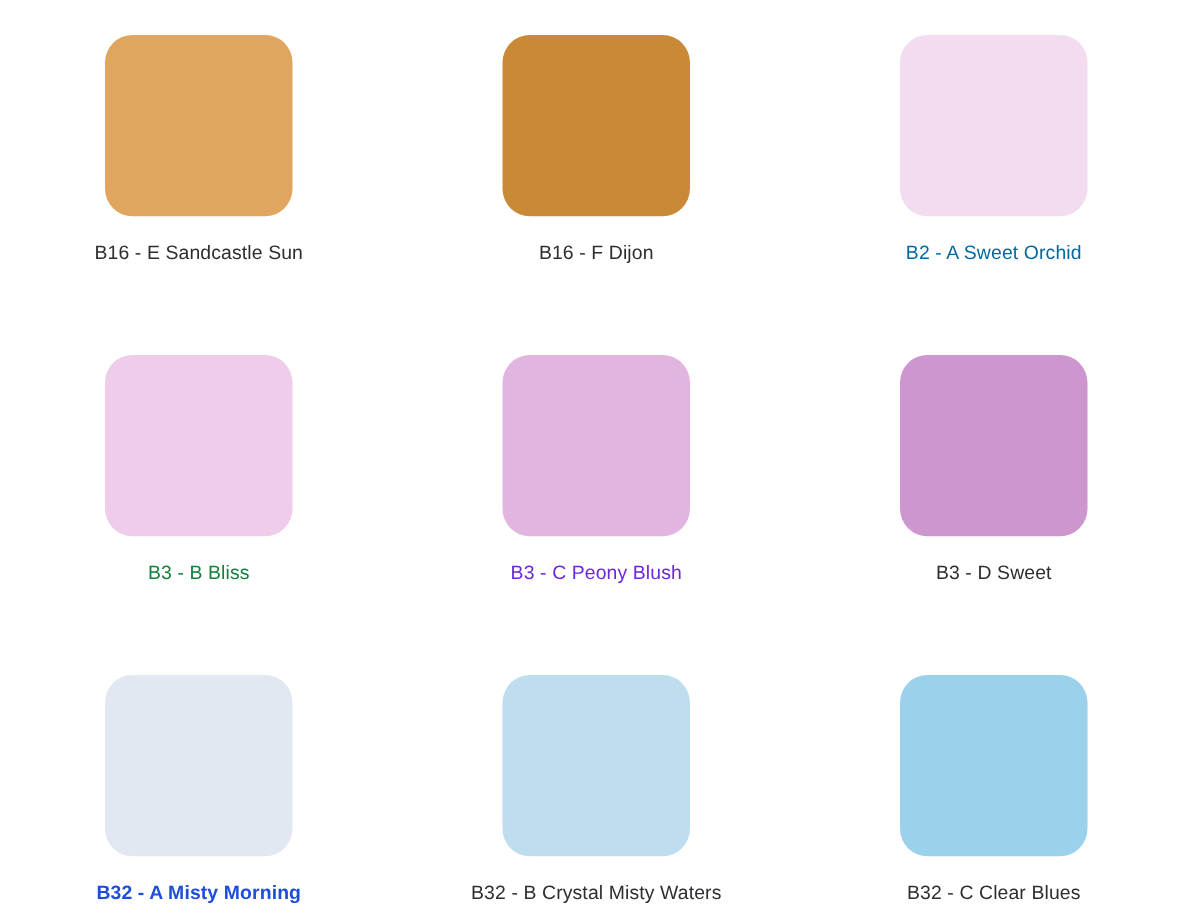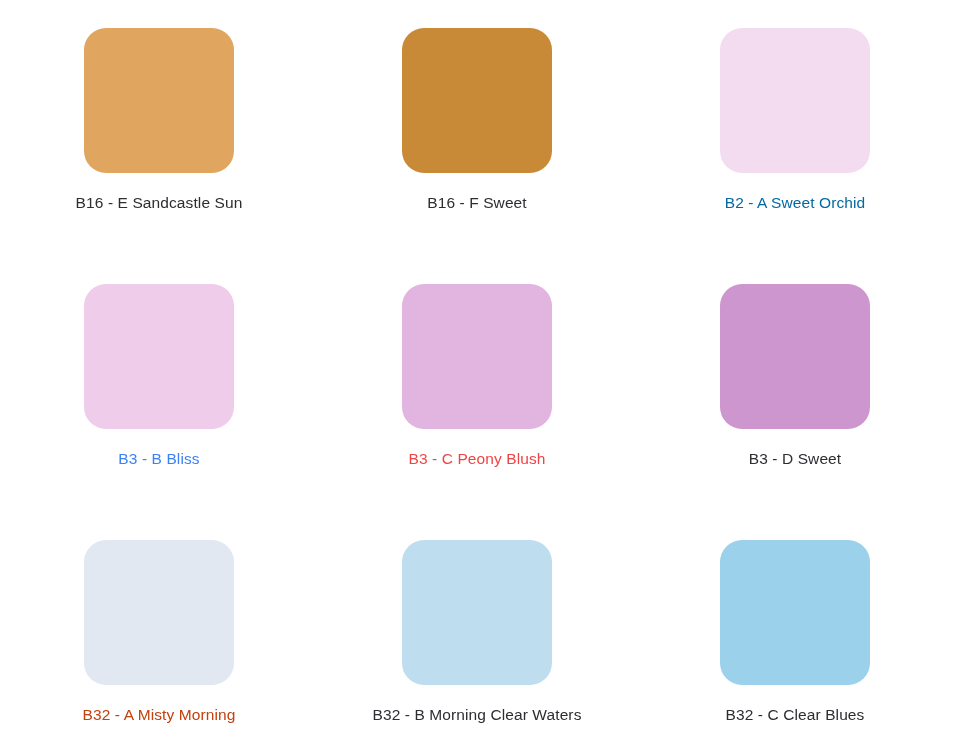--- a/index.html
+++ b/index.html
@@ -52,51 +52,51 @@
 
 <div class="palette-grid">
 
   <div class="swatch-cell">
     <div class="swatch-chip" style="background-color: rgb(224, 165, 94);"></div>
     <div class="swatch-label" style="color: rgb(45, 45, 50);">B16 - E Sandcastle Sun</div>
   </div>
 
   <div class="swatch-cell">
     <div class="swatch-chip" style="background-color: rgb(201, 138, 56);"></div>
-    <div class="swatch-label" style="color: rgb(45, 45, 50);">B16 - F Sweet</div>
+    <div class="swatch-label" style="color: rgb(45, 45, 50);">B16 - F Dijon</div>
   </div>
 
   <div class="swatch-cell">
     <div class="swatch-chip" style="background-color: rgb(244, 220, 240);"></div>
     <div class="swatch-label" style="color: #0369a1;">B2 - A Sweet Orchid</div>
   </div>
 
   <div class="swatch-cell">
     <div class="swatch-chip" style="background-color: rgb(239, 204, 233);"></div>
-    <div class="swatch-label" style="color: #3b82f6;">B3 - B Bliss</div>
+    <div class="swatch-label" style="color: #15803d;">B3 - B Bliss</div>
   </div>
 
   <div class="swatch-cell">
     <div class="swatch-chip" style="background-color: rgb(226, 180, 224);"></div>
-    <div class="swatch-label" style="color: #ef4444;">B3 - C Peony Blush</div>
+    <div class="swatch-label" style="color: #6d28d9;">B3 - C Peony Blush</div>
   </div>
 
   <div class="swatch-cell">
     <div class="swatch-chip" style="background-color: rgb(206, 150, 206);"></div>
     <div class="swatch-label" style="color: rgb(45, 45, 50);">B3 - D Sweet</div>
   </div>
 
   <div class="swatch-cell">
     <div class="swatch-chip" style="background-color: rgb(225, 232, 242);"></div>
-    <div class="swatch-label" style="color: #c2410c;">B32 - A Misty Morning</div>
+    <div class="swatch-label" style="color: #1d4ed8; font-weight: bold;">B32 - A Misty Morning</div>
   </div>
 
   <div class="swatch-cell">
     <div class="swatch-chip" style="background-color: rgb(190, 222, 240);"></div>
-    <div class="swatch-label" style="color: rgb(45, 45, 50);">B32 - B Morning Clear Waters</div>
+    <div class="swatch-label" style="color: rgb(45, 45, 50);">B32 - B Crystal Misty Waters</div>
   </div>
 
   <div class="swatch-cell">
     <div class="swatch-chip" style="background-color: rgb(156, 209, 236);"></div>
     <div class="swatch-label" style="color: rgb(45, 45, 50);">B32 - C Clear Blues</div>
   </div>
 
 </div>
 
 </body></html>

